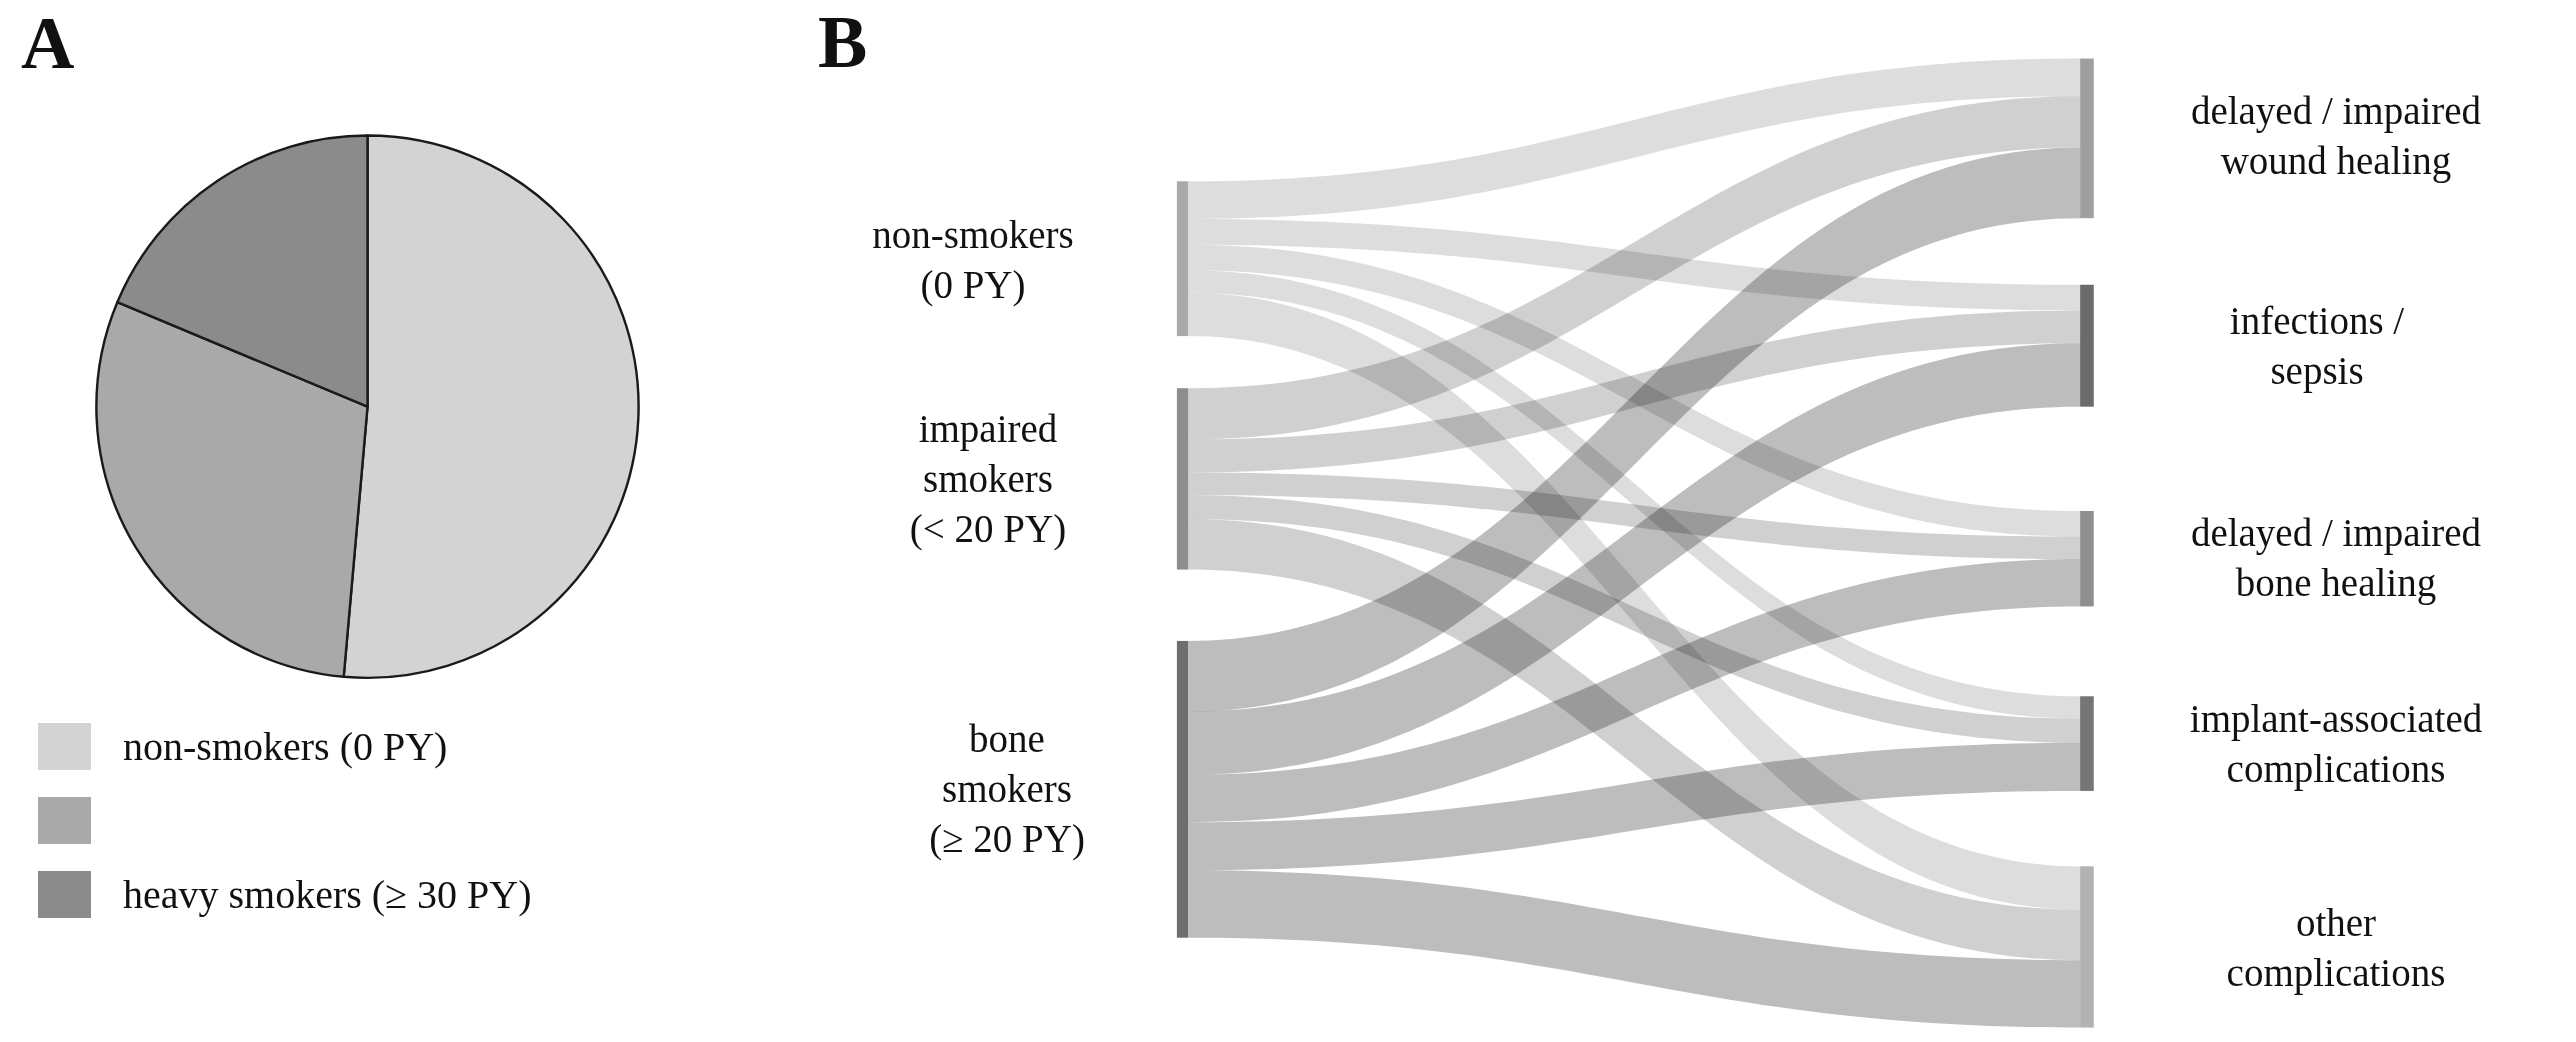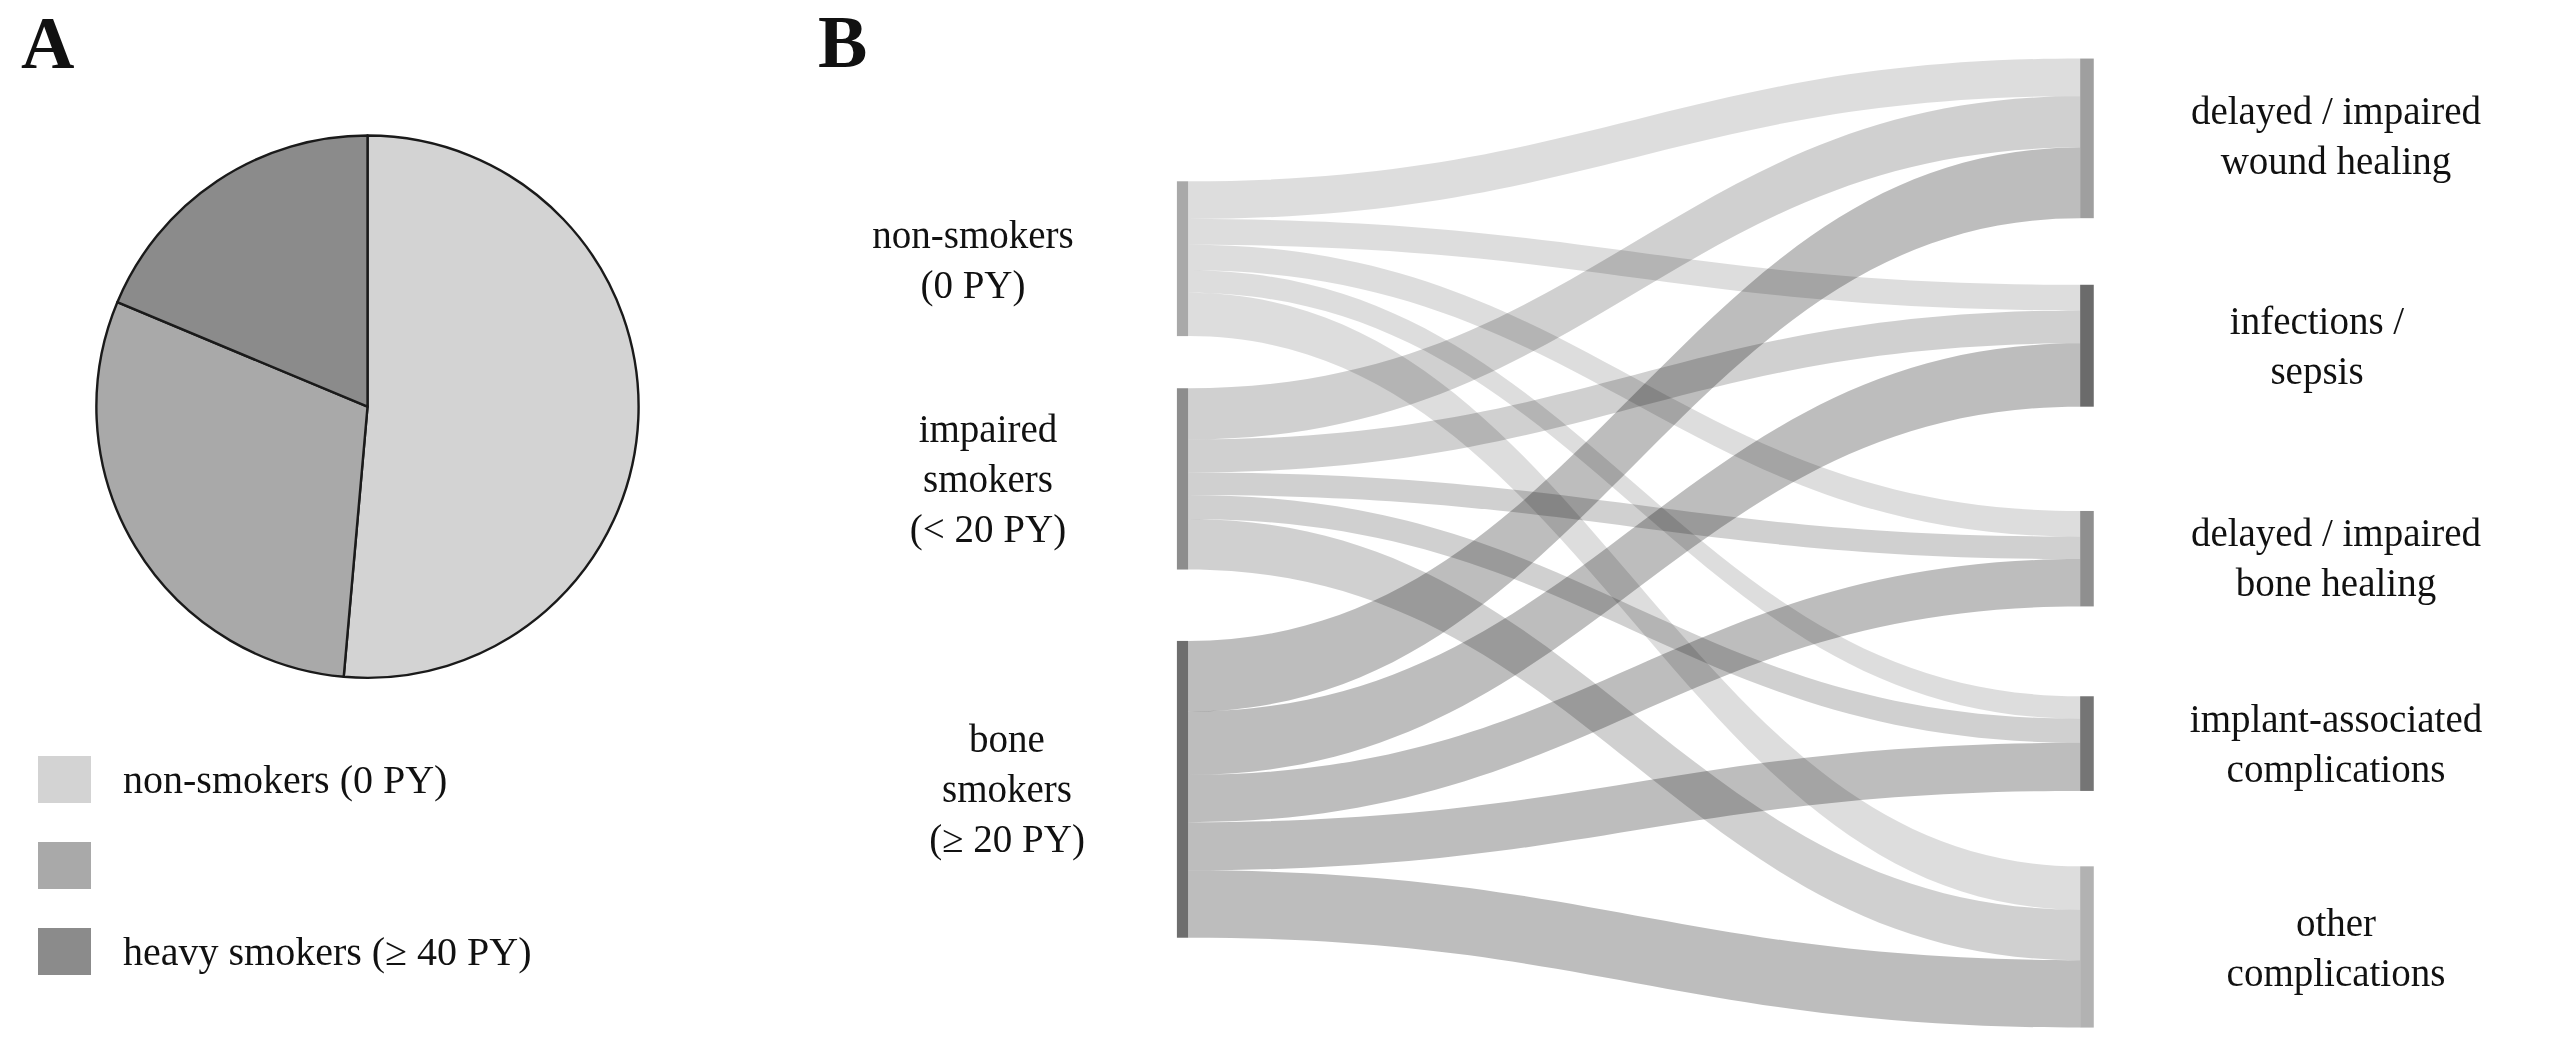--- a/index.html
+++ b/index.html
@@ -4,21 +4,21 @@
 <style>
   html,body{margin:0;padding:0;background:#ffffff;}
   body{width:2576px;height:1042px;position:relative;overflow:hidden;
        font-family:"Liberation Serif","DejaVu Serif",serif;color:#111;}
   #figure{position:absolute;inset:0;background:#fff;}
   #chart-svg{position:absolute;left:0;top:0;}
   .panel-letter{position:absolute;font-weight:700;font-size:74px;line-height:74px;color:#111;}
   #panel-a-letter{left:21px;top:6.4px;}
   #panel-b-letter{left:818px;top:4.8px;}
   #legend{position:absolute;left:38px;top:720px;}
-  .legend-row{display:flex;align-items:center;height:53px;margin-bottom:21px;margin-top:33px;}
+  .legend-row{display:flex;align-items:center;height:53px;margin-bottom:21px;}
   .legend-swatch{width:53px;height:47px;margin-right:32px;flex:0 0 auto;}
   .legend-label{font-size:40px;line-height:47px;color:#111;white-space:nowrap;}
   .sankey-label{position:absolute;font-weight:400;font-size:39px;line-height:50px;
                 text-align:center;color:#111;transform:translate(-50%,-50%);white-space:nowrap;}
 </style>
 </head>
 <body>
 
 <div id="figure">
 
@@ -63,21 +63,21 @@
   <div id="legend">
     <div class="legend-row">
       <span class="legend-swatch" style="background: rgb(211, 211, 211);"></span>
       <span class="legend-label">non-smokers (0 PY)</span>
     </div>
     <div class="legend-row">
       <span class="legend-swatch" style="background: rgb(169, 169, 169);"></span>
     </div>
     <div class="legend-row">
       <span class="legend-swatch" style="background: rgb(139, 139, 139);"></span>
-      <span class="legend-label">heavy smokers (≥ 40 PY)</span>
+      <span class="legend-label">heavy smokers (≥ 30 PY)</span>
     </div>
   </div>
 
   <div id="sankey-labels">
       <div class="sankey-label" style="left: 973px; top: 260px;">
         <div>non-smokers</div>
         <div>(0 PY)</div>
       </div>
       <div class="sankey-label" style="left: 988px; top: 479px;">
         <div>impaired</div>

